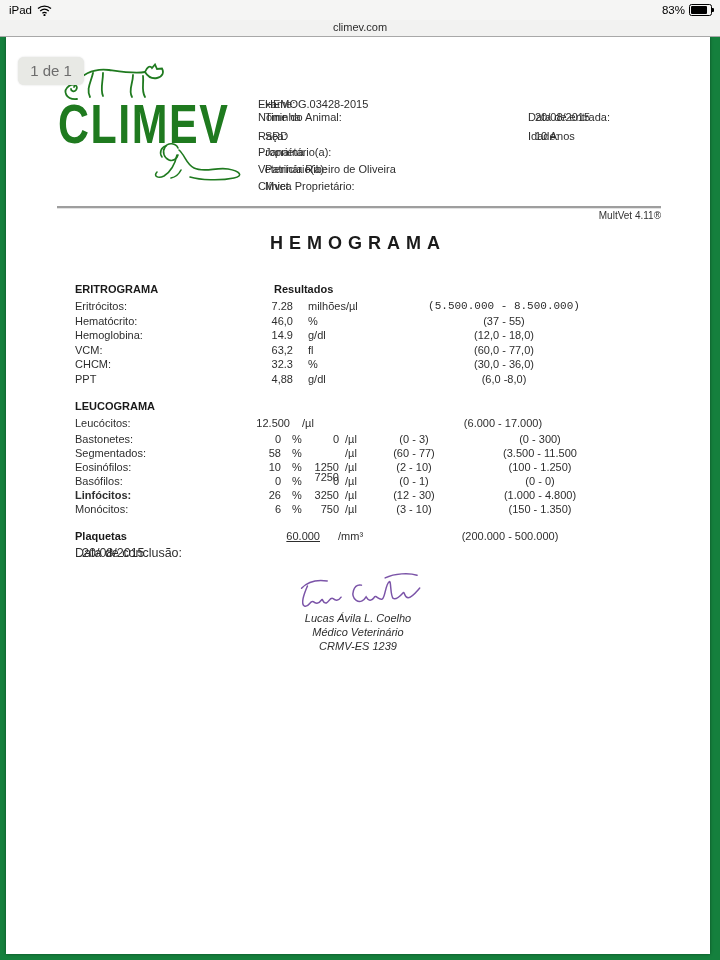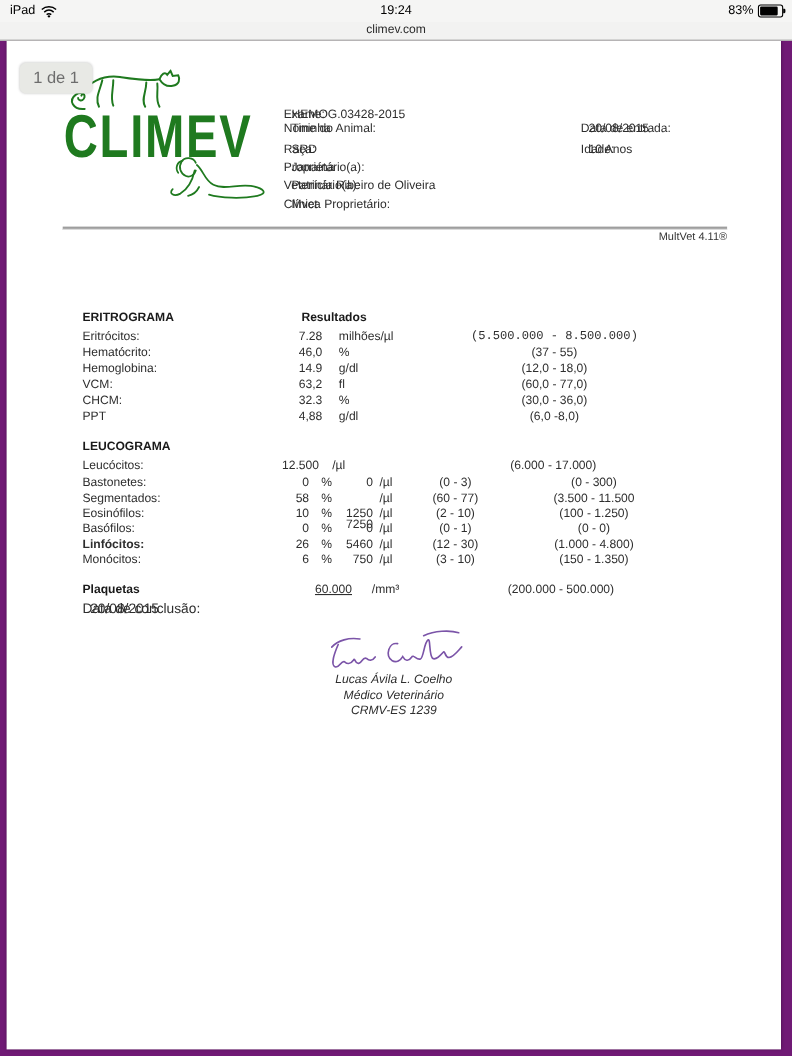--- a/index.html
+++ b/index.html
@@ -10,21 +10,21 @@
     display:flex;align-items:center;justify-content:space-between;font-size:11.5px;color:#000;z-index:30;}
   .sb-left{display:flex;align-items:center;gap:5px;padding-left:9px;}
   .sb-center{position:absolute;left:0;right:0;text-align:center;pointer-events:none;}
   .sb-right{display:flex;align-items:center;gap:4px;padding-right:8px;}
   .battery{width:21px;height:10px;border:1px solid #000;border-radius:2.5px;position:relative;}
   .battery::after{content:"";position:absolute;right:-3px;top:2.5px;width:2px;height:4px;background:#000;border-radius:0 1px 1px 0;}
   .battery-fill{position:absolute;left:1px;top:1px;bottom:1px;width:78%;background:#000;border-radius:1px;}
   .url-bar{position:absolute;top:20px;left:0;width:720px;height:16px;background:#f2f2f1;
     border-bottom:1px solid #a8a8a8;text-align:center;font-size:11px;color:#2b2b2b;line-height:15px;z-index:30;}
   
-  .viewer{position:absolute;top:37px;left:0;right:0;bottom:0;background:#701a75;padding-left:28px;}
+  .viewer{position:absolute;top:37px;left:0;right:0;bottom:0;background:#15803d;padding-left:28px;}
   .page{position:absolute;left:6px;top:0px;right:10px;bottom:6px;background:#ffffff;box-shadow:0 0 3px rgba(0,0,0,.4);}
   .page *{position:absolute;}
   .badge{left:12px;top:20px;width:66px;height:28px;background:#e8e9e5;border-radius:6px;
     color:#6d6d6d;font-size:15px;line-height:28px;text-align:center;z-index:5;box-shadow:0 0 2px rgba(0,0,0,.15);}
   
   .logo-text{left:52px;top:60px;font-weight:bold;font-size:55px;letter-spacing:2px;line-height:1;
     transform:scaleX(0.78);transform-origin:left top;}
   .logo-cat{left:55px;top:26px;width:112px;height:42px;}
   .logo-dog{left:142px;top:104px;width:100px;height:40px;}
   
@@ -45,21 +45,20 @@
 <div class="status-bar">
   <div class="sb-left">
     <span>iPad</span>
     <svg width="15" height="11" viewBox="0 0 15 11">
       <path d="M1 3.6 C4.6 0.4 10.4 0.4 14 3.6" fill="none" stroke="#000" stroke-width="1.3"></path>
       <path d="M3.2 6 C5.8 3.8 9.2 3.8 11.8 6" fill="none" stroke="#000" stroke-width="1.3"></path>
       <path d="M5.4 8.3 C6.6 7.3 8.4 7.3 9.6 8.3" fill="none" stroke="#000" stroke-width="1.3"></path>
       <circle cx="7.5" cy="10" r="1.1" fill="#000"></circle>
     </svg>
   </div>
-  <div class="sb-center">19:24</div>
   <div class="sb-right">
     <span>83%</span>
     <span class="battery">
         <span class="battery-fill"></span>
       </span>
   </div>
 </div>
 
 <div class="url-bar">
   <span>climev.com</span>
@@ -92,20 +91,21 @@
       </g>
     </svg>
 
     <div id="patientInfo" style="left:0;top:0;width:0;height:0;"></div>
 
     <div id="entryInfo" style="left:0;top:0;width:0;height:0;"></div>
 
     <div class="divider"></div>
     <div class="software">MultVet 4.11®</div>
 
+    <div class="title">HEMOGRAMA</div>
 
     <div class="hdr" style="left:69px;top:246px;">ERITROGRAMA</div>
     <div class="hdr" style="left:268px;top:246px;">Resultados</div>
 
     <div id="eritroRows" style="left:0;top:0;width:0;height:0;"></div>
 
     <div class="hdr" style="left:69px;top:363px;">LEUCOGRAMA</div>
     <div id="leucoTotal" style="left:0;top:0;width:0;height:0;"></div>
     <div id="leucoRows" style="left:0;top:0;width:0;height:0;"></div>
 
@@ -214,21 +214,21 @@
       <div class="cell" style="left: 69px; top: 438px;">Basófilos:</div>
       <div class="cell r" style="left: 235px; top: 438px; width: 40px;">0</div>
       <div class="cell" style="left: 286px; top: 438px;">%</div>
       <div class="cell r" style="left: 273px; top: 438px; width: 60px;">0</div>
       <div class="cell" style="left: 339px; top: 438px;">/µl</div>
       <div class="cell c" style="left: 348px; top: 438px; width: 120px;">(0 - 1)</div>
       <div class="cell c" style="left: 444px; top: 438px; width: 180px;">(0 - 0)</div>
       <div class="cell" style="left: 69px; top: 452px; font-weight: bold;">Linfócitos:</div>
       <div class="cell r" style="left: 235px; top: 452px; width: 40px;">26</div>
       <div class="cell" style="left: 286px; top: 452px;">%</div>
-      <div class="cell r" style="left: 273px; top: 452px; width: 60px;">5460</div>
+      <div class="cell r" style="left: 273px; top: 452px; width: 60px;">3250</div>
       <div class="cell" style="left: 339px; top: 452px;">/µl</div>
       <div class="cell c" style="left: 348px; top: 452px; width: 120px;">(12 - 30)</div>
       <div class="cell c" style="left: 444px; top: 452px; width: 180px;">(1.000 - 4.800)</div>
       <div class="cell" style="left: 69px; top: 466px;">Monócitos:</div>
       <div class="cell r" style="left: 235px; top: 466px; width: 40px;">6</div>
       <div class="cell" style="left: 286px; top: 466px;">%</div>
       <div class="cell r" style="left: 273px; top: 466px; width: 60px;">750</div>
       <div class="cell" style="left: 339px; top: 466px;">/µl</div>
       <div class="cell c" style="left: 348px; top: 466px; width: 120px;">(3 - 10)</div>
       <div class="cell c" style="left: 444px; top: 466px; width: 180px;">(150 - 1.350)</div>

